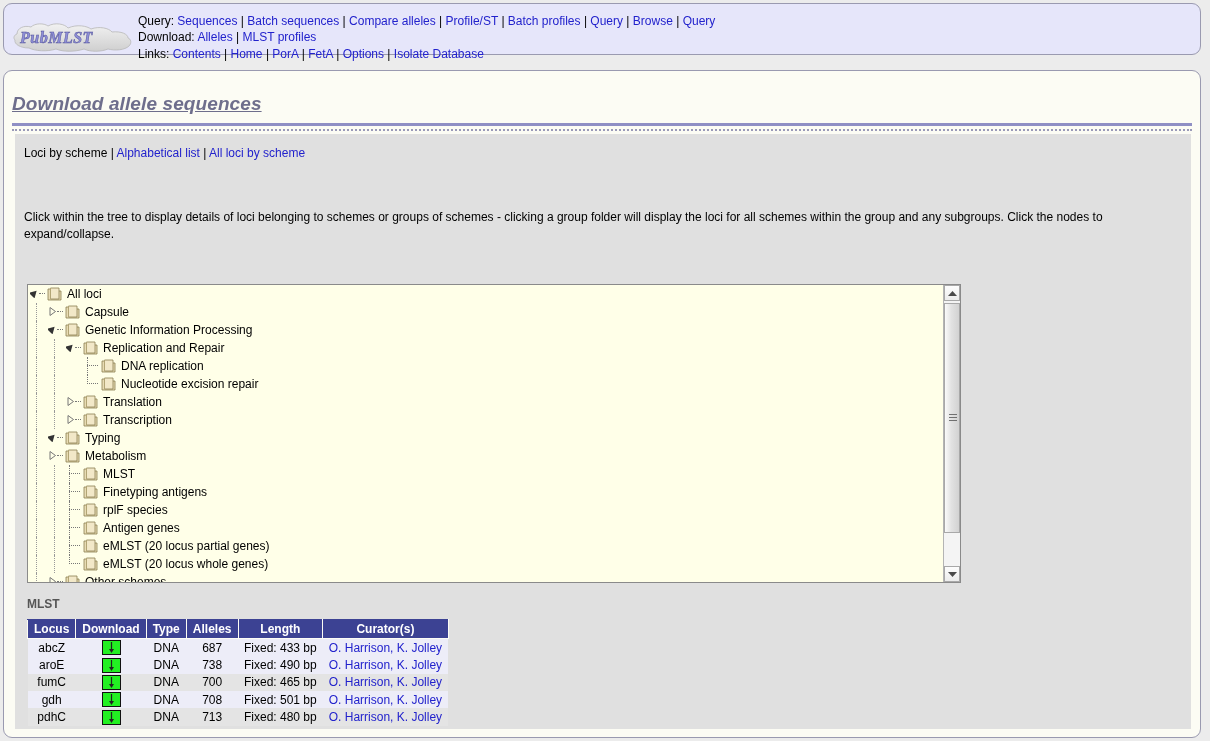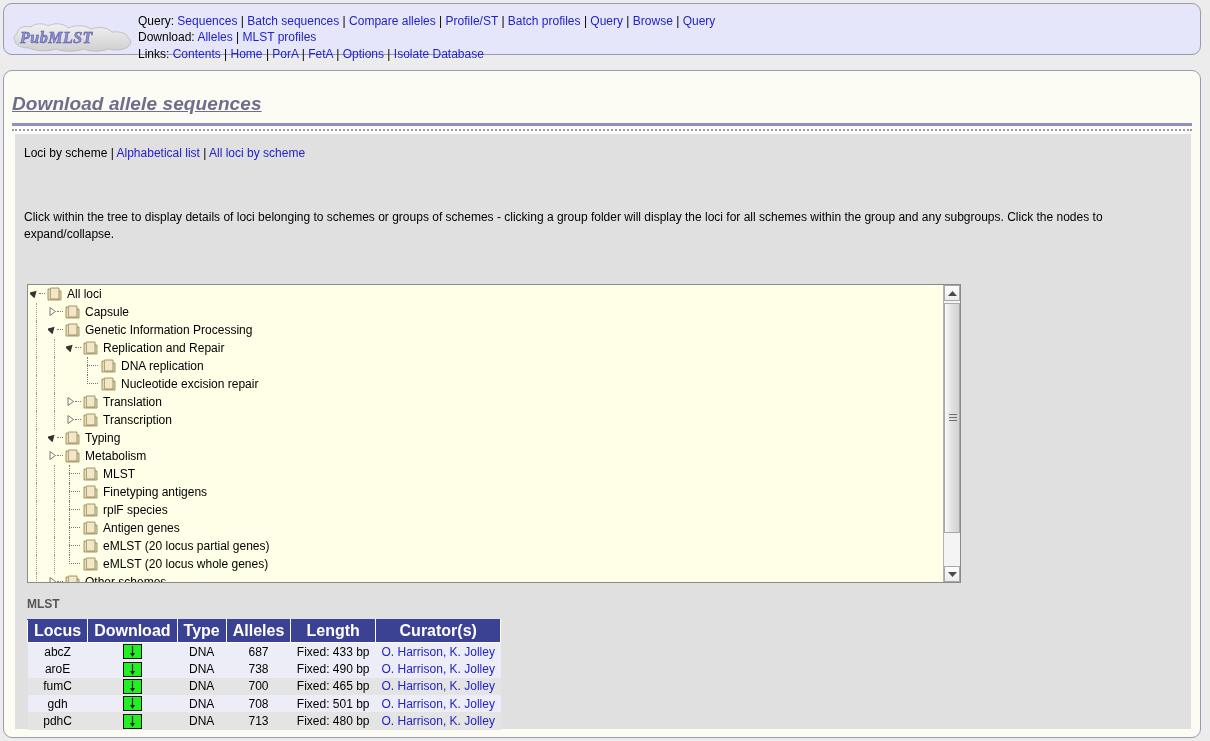--- a/index.html
+++ b/index.html
@@ -211,21 +211,21 @@
     position: absolute;
     left: 12px;
     top: 485px;
     border-collapse: collapse;
     font-size: 12px;
   }
   #loci-table th {
     background: #3c4293;
     color: #fff;
     font-weight: bold;
-    font-size: 16px;
+    font-size: 12px;
     padding: 2px 6px;
     border: 1px solid #fcfcf4;
     border-top: 1px solid #3c4293;
     text-align: center;
     white-space: nowrap;
   }
   #loci-table td {
     padding: 1px 6px;
     text-align: center;
     white-space: nowrap;

